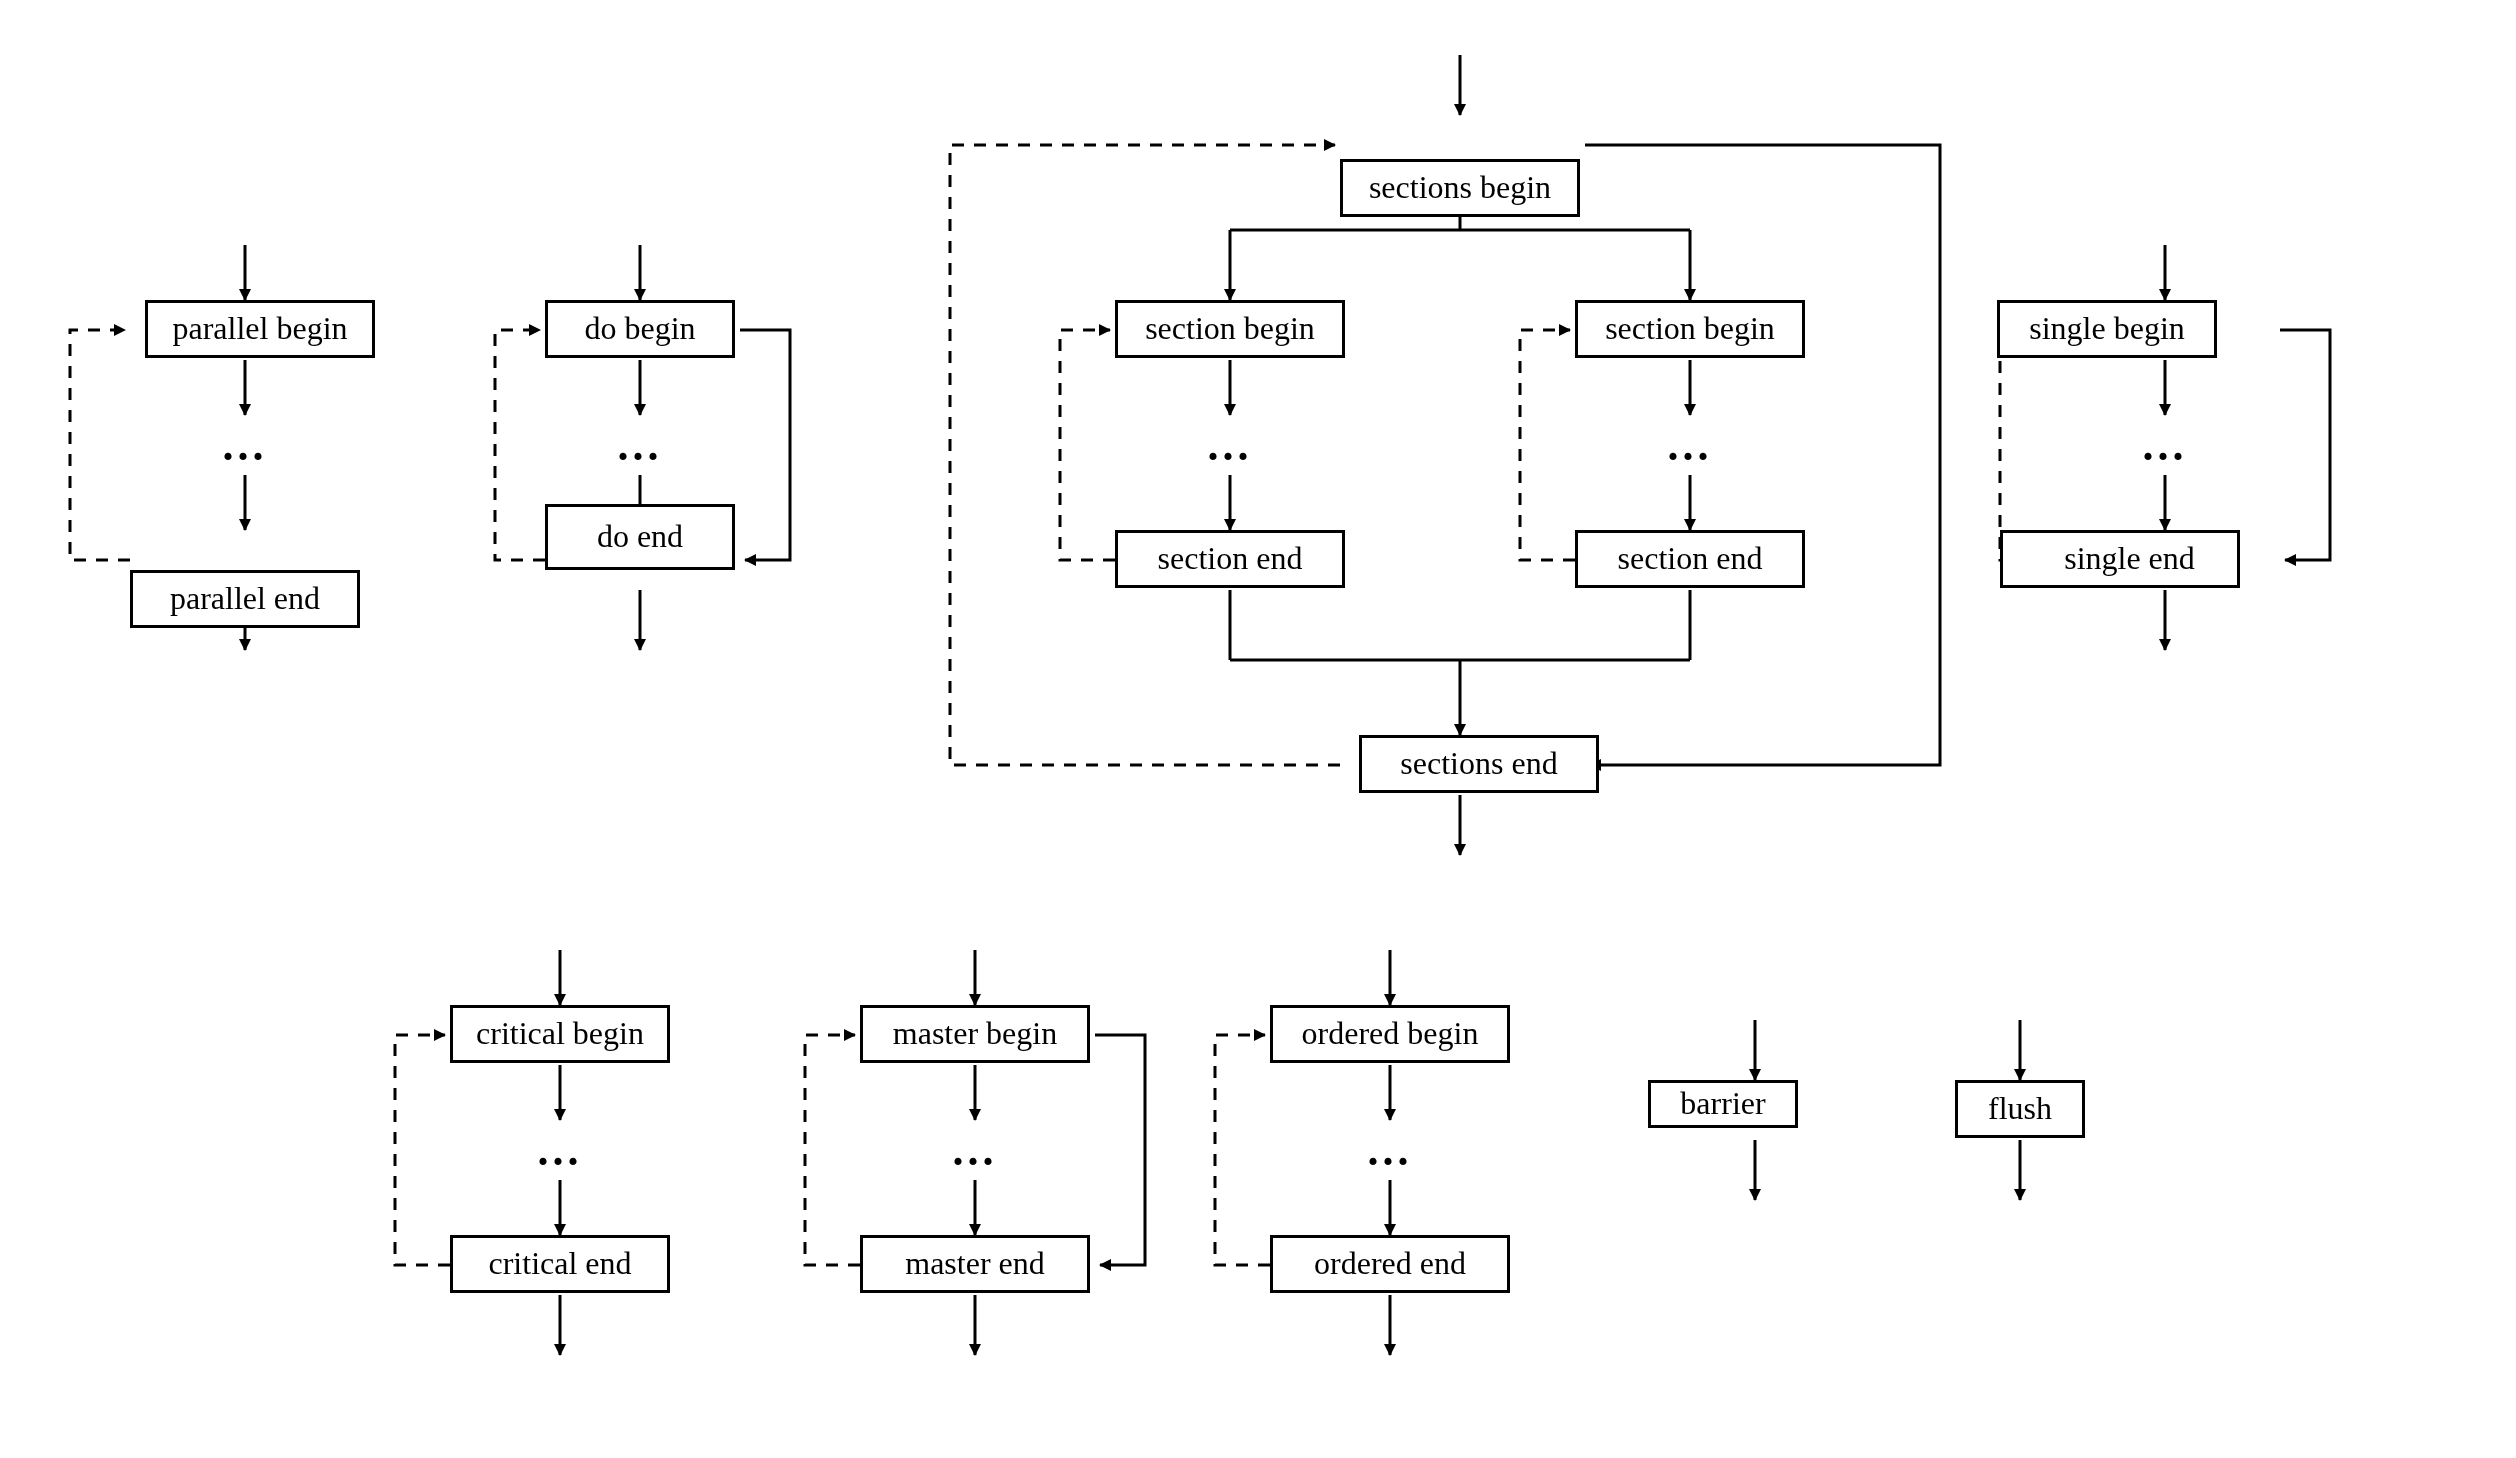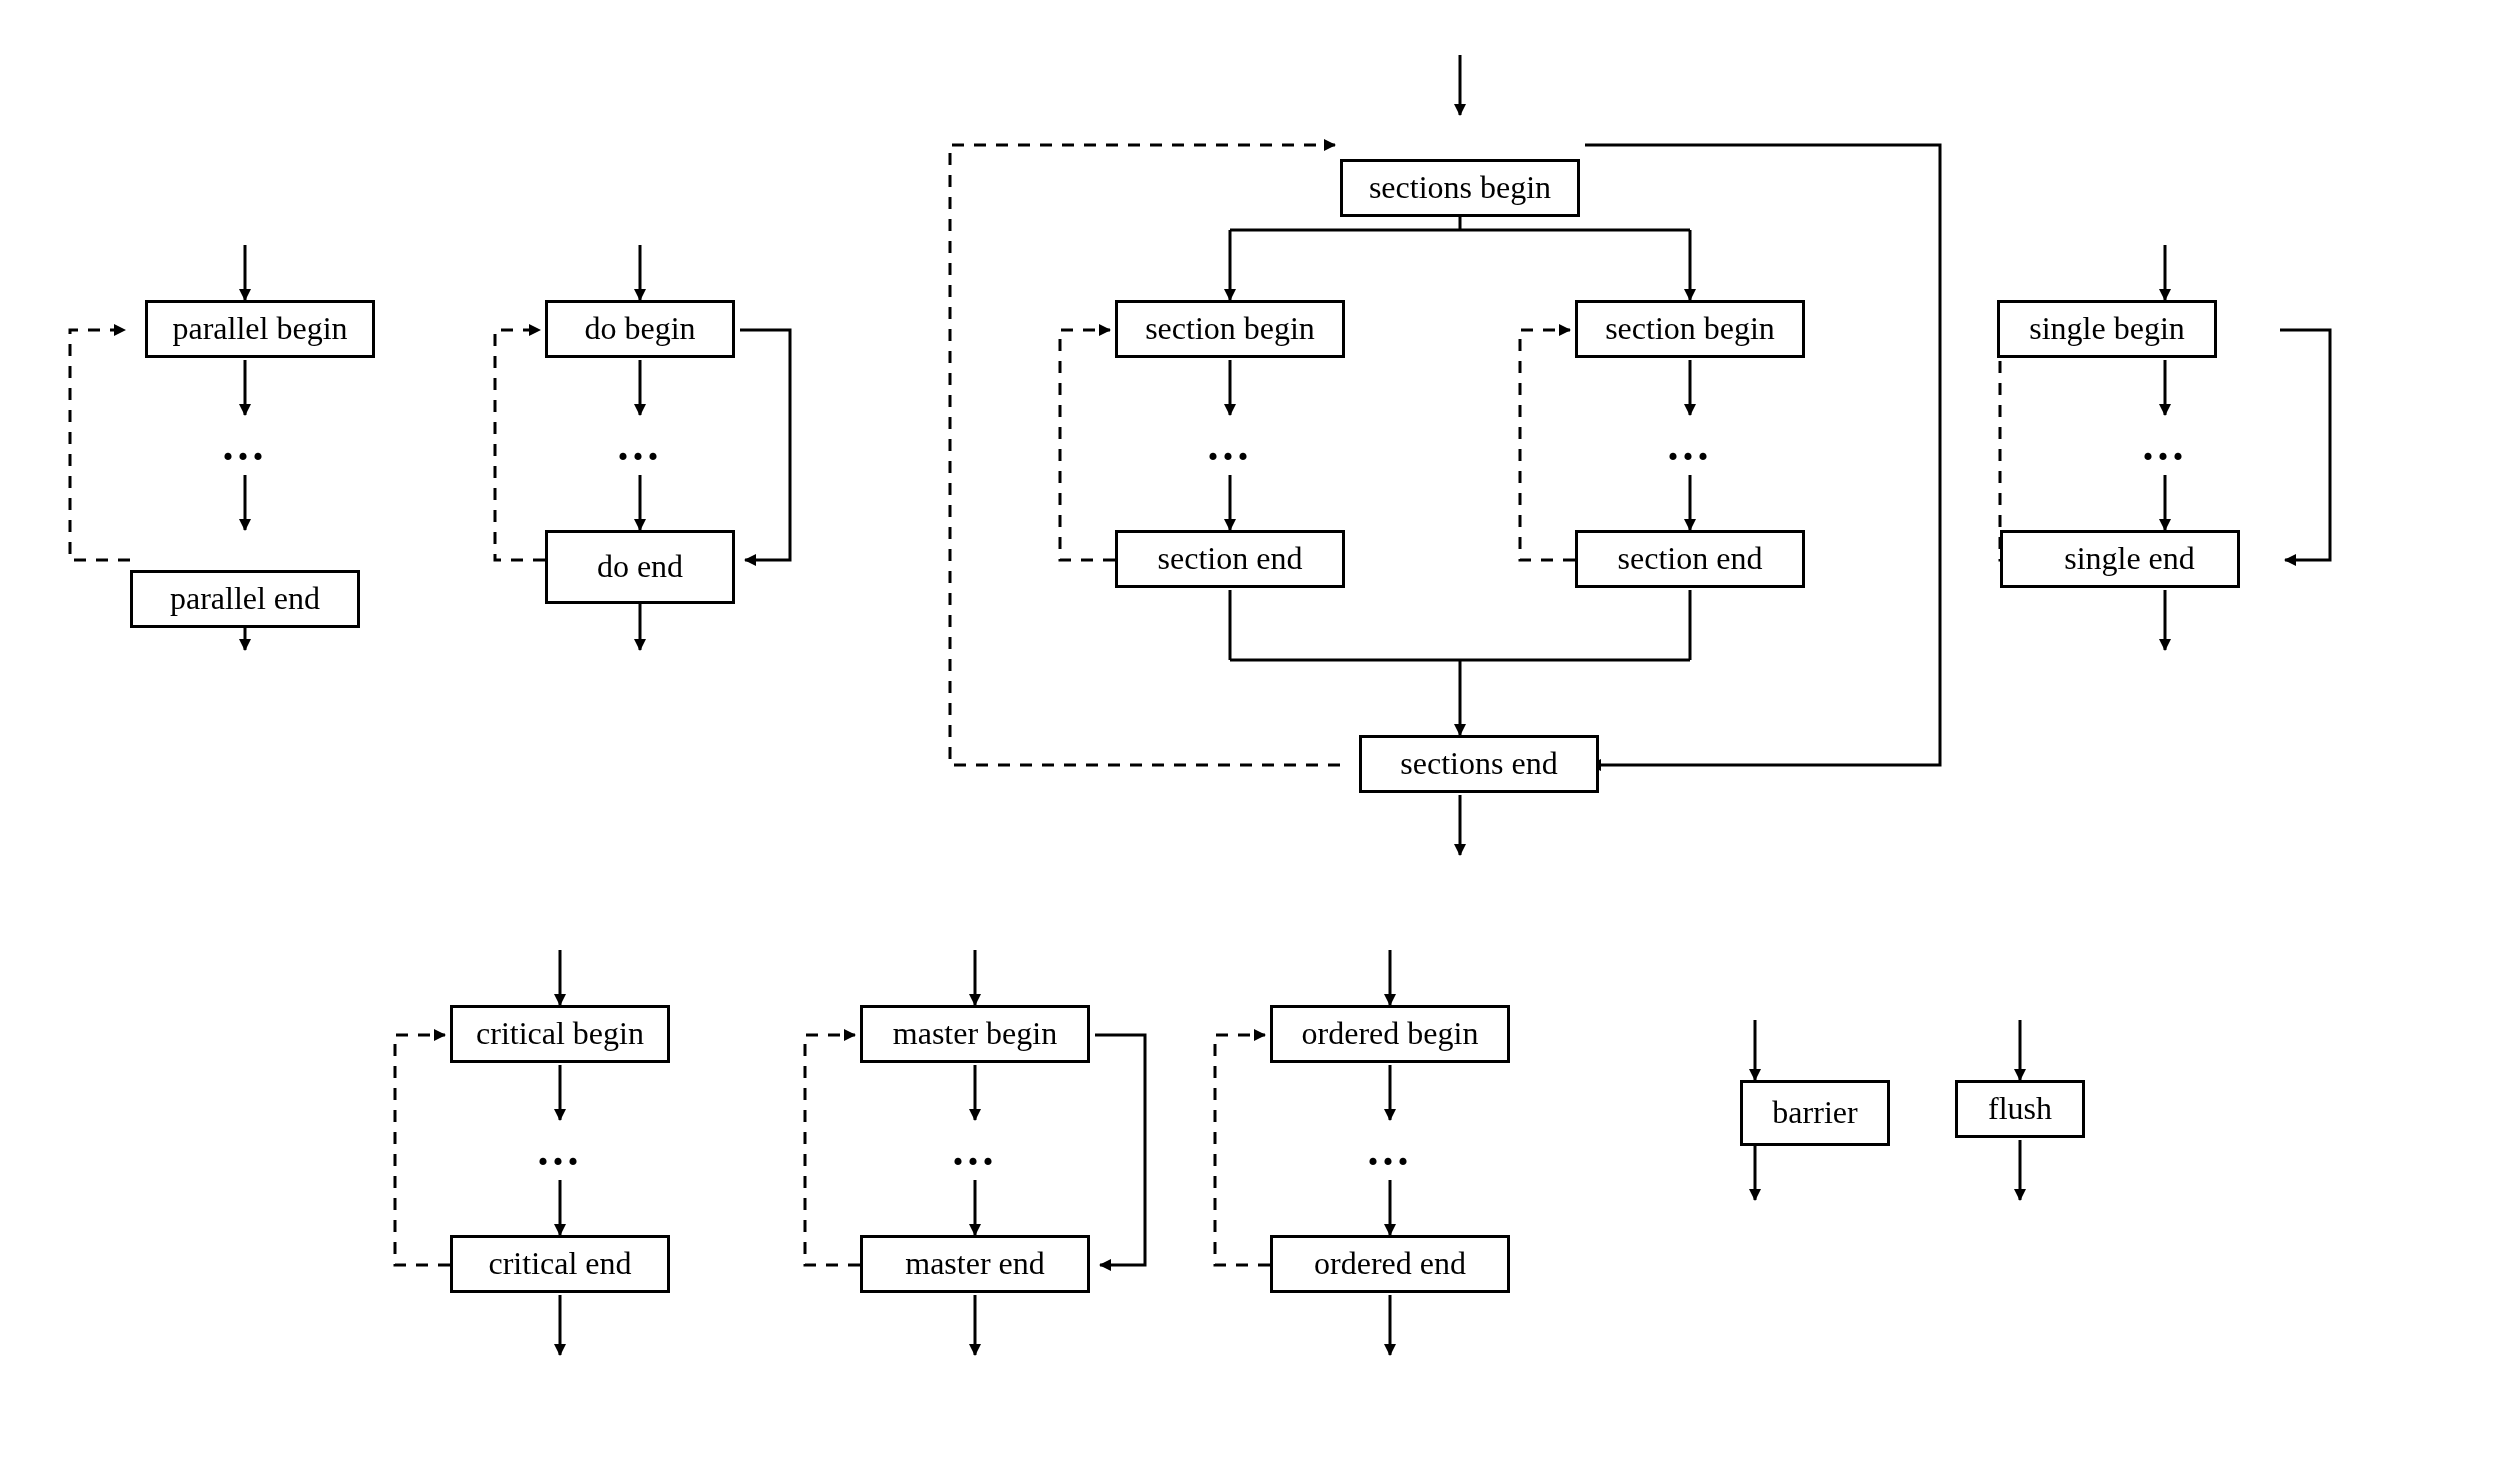--- a/index.html
+++ b/index.html
@@ -139,21 +139,21 @@
     <line x1="2020" y1="1020" x2="2020" y2="1080" stroke="#000" stroke-width="3" marker-end="url(#ah)"></line>
     <line x1="2020" y1="1140" x2="2020" y2="1200" stroke="#000" stroke-width="3" marker-end="url(#ah)"></line>
   </svg>
 
   <div class="node" style="left:130px; top:300px; width:230px; height:58px;margin-left:15px;">parallel begin</div>
   <div class="dots" style="left:245px; top:420px;">...</div>
   <div class="node" style="left:130px; top:530px; width:230px; height:58px;margin-top:40px;">parallel end</div>
 
   <div class="node" style="left:545px; top:300px; width:190px; height:58px;">do begin</div>
   <div class="dots" style="left:640px; top:420px;">...</div>
-  <div class="node" style="left:545px; top:530px; width:190px; height:74px;">do end</div>
+  <div class="node" style="left:545px; top:504px; width:190px; height:66px;">do end</div>
 
   <div class="node" style="left:1340px; top:115px; width:240px; height:58px;margin-top:44px;">sections begin</div>
   <div class="node" style="left:1340px; top:735px; width:240px; height:58px;margin-left:19px;">sections end</div>
 
   <div class="node" style="left:1115px; top:300px; width:230px; height:58px;">section begin</div>
   <div class="dots" style="left:1230px; top:420px;">...</div>
   <div class="node" style="left:1115px; top:530px; width:230px; height:58px;">section end</div>
 
   <div class="node" style="left:1575px; top:300px; width:230px; height:58px;">section begin</div>
   <div class="dots" style="left:1690px; top:420px;">...</div>
@@ -168,17 +168,17 @@
   <div class="node" style="left:450px; top:1235px; width:220px; height:58px;">critical end</div>
 
   <div class="node" style="left:860px; top:1005px; width:230px; height:58px;font-family:Liberation Serif, serif;">master begin</div>
   <div class="dots" style="left:975px; top:1125px;">...</div>
   <div class="node" style="left:860px; top:1235px; width:230px; height:58px;">master end</div>
 
   <div class="node" style="left:1270px; top:1005px; width:240px; height:58px;">ordered begin</div>
   <div class="dots" style="left:1390px; top:1125px;">...</div>
   <div class="node" style="left:1270px; top:1235px; width:240px; height:58px;">ordered end</div>
 
-  <div class="node" style="left:1740px; top:1080px; width:150px; height:66px;">barrier</div>
+  <div class="node" style="left:1648px; top:1080px; width:150px; height:48px;">barrier</div>
 
   <div class="node" style="left:1955px; top:1080px; width:130px; height:58px;">flush</div>
 
 </div>
 
 </body></html>

